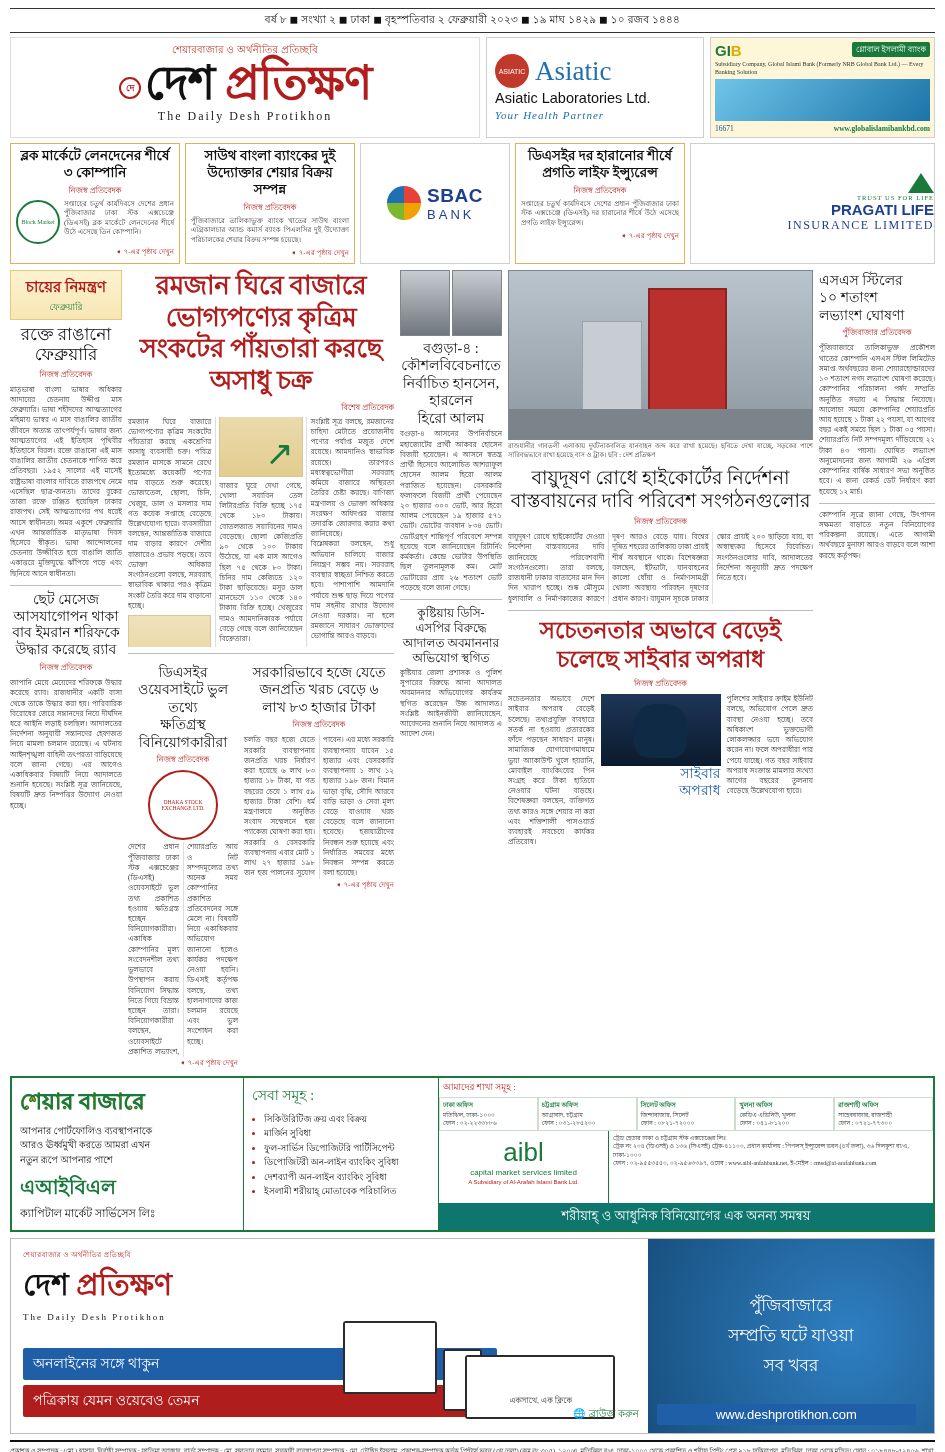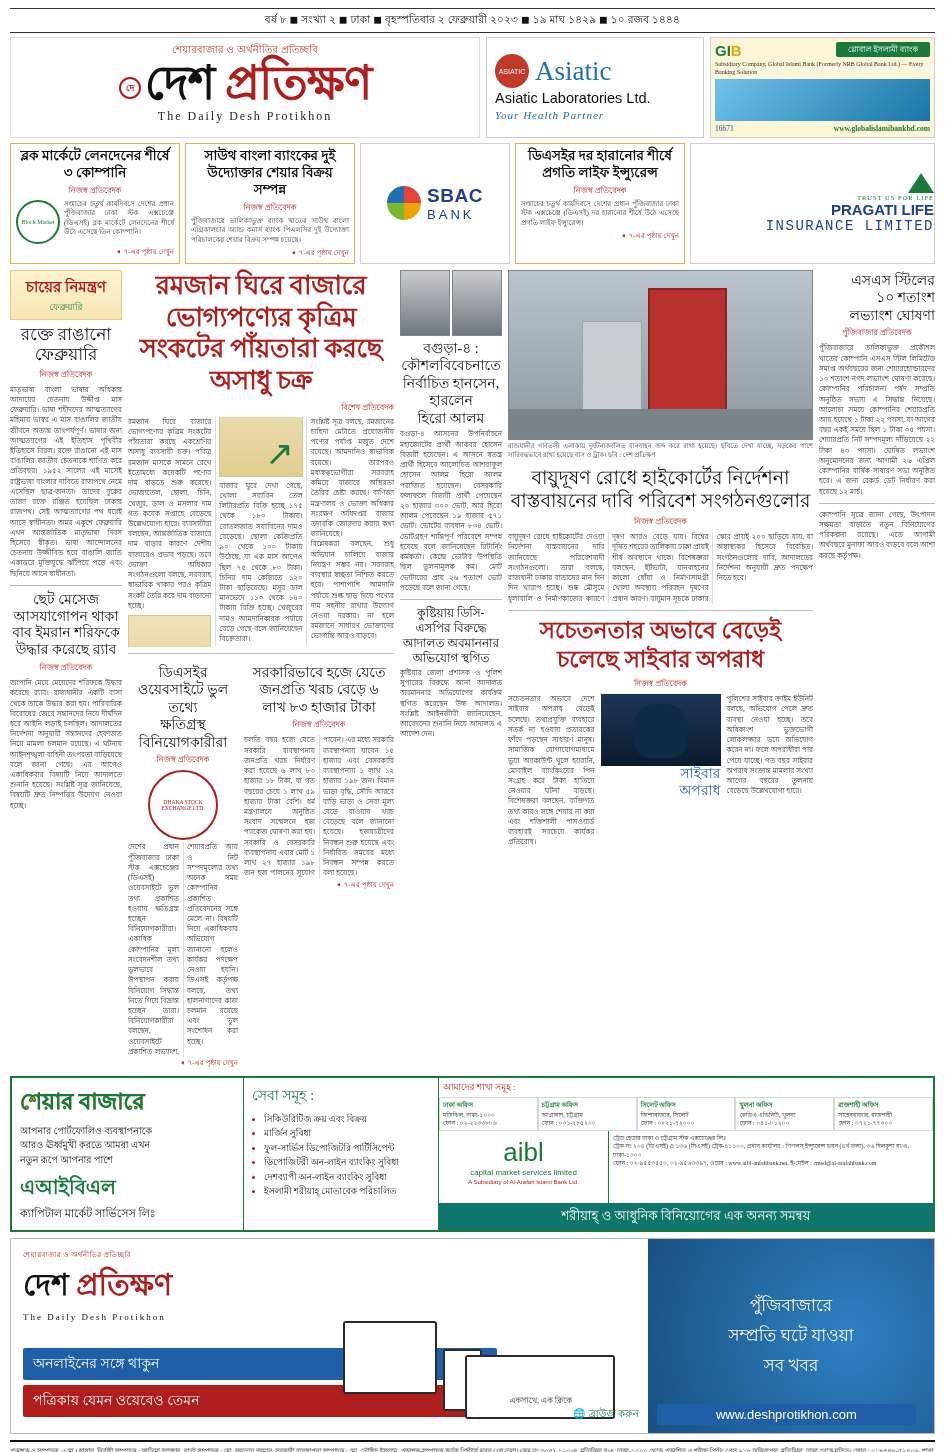--- a/index.html
+++ b/index.html
@@ -48,21 +48,21 @@
     font-family:"Liberation Sans", sans-serif;
   }
   .ad-asiatic .brand { font-size:27px; color:#1f6fb2; font-family:"Liberation Serif", serif; }
   .ad-asiatic .l2 { font-size:14.5px; color:#111; margin-top:2px; font-family:"Liberation Sans", sans-serif;}
   .ad-asiatic .l3 { font-size:11px; color:#1f6fb2; font-style:italic; letter-spacing:1px; margin-top:3px; }
 
   .ad-gib { flex:1; border:1px solid #cfcfcf; background:#fdf6d8; padding:4px; position:relative; }
   .ad-gib .gib-top { display:flex; justify-content:space-between; align-items:flex-start; }
   .ad-gib .gib-logo { font-size:15px; font-weight:bold; color:#1a7a3c; font-family:"Liberation Sans", sans-serif; }
   .ad-gib .gib-logo span { color:#e0a800; }
-  .ad-gib .gib-bn { font-size:8px; background:#1a7a3c; color:#fff; padding:1px 12px; border-radius:2px; }
+  .ad-gib .gib-bn { font-size:8px; background:#1a7a3c; color:#fff; padding:1px 4px; border-radius:2px; }
   .ad-gib .gib-txt { font-size:6px; color:#333; line-height:1.25; margin-top:2px; }
   .ad-gib .cube { height:42px; background:linear-gradient(135deg,#6fc4e8,#1b74a8); margin:3px 0; }
   .ad-gib .gib-bot { font-size:7.5px; color:#1a4f8a; display:flex; justify-content:space-between; align-items:center;}
   .ad-gib .gib-url { color:#1a7a3c; font-weight:bold; }
 
   
   .promorow { display:flex; gap:5px; margin-top:5px; }
   .promo { border:1px solid #e0b15a; padding:4px 5px; display:flex; flex-direction:column; }
   .promo.p1 { flex:0 0 170px; }
   .promo.p2 { flex:0 0 170px; }
@@ -75,21 +75,21 @@
           display:flex;align-items:center;justify-content:center;font-size:6px;color:#1a7a3c;text-align:center;}
   .ad-sbac { flex:0 0 150px; border:1px solid #cfcfcf; display:flex; align-items:center; justify-content:center; gap:6px; }
   .sbac-mark { width:34px;height:34px;border-radius:50%;
      background:conic-gradient(#e8413a 0 25%, #f0a202 0 50%, #7cb82f 0 75%, #1f6fb2 0 100%);}
   .sbac-t1 { font-size:19px; font-weight:bold; color:#1f3f8f; font-family:"Liberation Sans", sans-serif; letter-spacing:.5px;}
   .sbac-t2 { font-size:13px; color:#1f3f8f; letter-spacing:3px; font-family:"Liberation Sans", sans-serif;}
   .ad-pragati { flex:1; border:1px solid #cfcfcf; display:flex; flex-direction:column; align-items:flex-end; justify-content:center; }
   .pragati-tri { width:0;height:0;border-left:13px solid transparent;border-right:13px solid transparent;border-bottom:20px solid #1a7a3c;}
   .pragati-t1 { font-size:6.5px; color:#1a7a3c; letter-spacing:1px; margin-top:1px; }
   .pragati-t2 { font-size:15px; font-weight:bold; color:#1f3f8f; font-family:"Liberation Sans", sans-serif; }
-  .pragati-t3 { font-size:14px; color:#1f3f8f; letter-spacing:1.5px; font-family:Liberation Mono, monospace; }
+  .pragati-t3 { font-size:12px; color:#1f3f8f; letter-spacing:1.5px; font-family:Liberation Serif, serif; }
 
   
   .main { display:flex; gap:6px; margin-top:6px; }
   .colA { flex:0 0 112px; }
   .colB { flex:1; }
   .colC { flex:0 0 102px; }
   .colD { flex:0 0 305px; }
   .colE { flex:0 0 116px; }
 
   .festbox { background:linear-gradient(#fdf3d0,#f7e6b5); border:1px solid #e6c97a; padding:4px; text-align:center; }
@@ -123,21 +123,21 @@
   .busphoto .bus { position:absolute; left:46%; top:10%; width:26%; height:78%; background:#b9302c; border:2px solid #8e2220;}
   .busphoto .bus2 { position:absolute; left:24%; top:30%; width:20%; height:58%; background:#c7cdd2; border:1px solid #9aa1a7;}
   .busphoto .ground { position:absolute; left:0; bottom:0; width:100%; height:18%; background:#7c848b;}
   .caption { font-size:6.6px; line-height:1.35; color:#333; margin-top:2px; text-align:justify;}
   .mid-head { font-size:19px; text-align:center; line-height:1.25; margin:6px 0 2px; }
   .big-head2 { font-size:23px; text-align:center; line-height:1.25; color:#b01d1d; margin:4px 0 3px; font-weight:bold;}
   .cyber-img { width:100%; height:72px; background:linear-gradient(#1d3557,#0b1b2e); position:relative; }
   .cyber-img .hood { position:absolute; left:28%; top:14%; width:44%; height:74%; background:#0f2a44; border-radius:40% 40% 30% 30%; }
   .cyber-label { font-size:14px; color:#1f5fa8; text-align:right; line-height:1.2; }
 
-  .e-head { font-size:14px; text-align:right; line-height:1.25; margin:2px 0; }
+  .e-head { font-size:14px; text-align:left; line-height:1.25; margin:2px 0; }
 
   
   .aibl { margin-top:7px; border:2px solid #1a7a3c; display:flex; }
   .aibl-l { flex:0 0 232px; padding:6px 8px; border-right:1px solid #1a7a3c; }
   .aibl-l .t1 { font-size:22px; color:#e0a800; font-weight:bold; -webkit-text-stroke:.4px #1a7a3c; }
   .aibl-l .t2 { font-size:9.5px; color:#111; line-height:1.5; margin-top:3px; }
   .aibl-l .t3 { font-size:20px; color:#1a7a3c; font-weight:bold; margin-top:5px;}
   .aibl-l .t4 { font-size:11px; color:#111; }
   .aibl-m { flex:0 0 195px; padding:6px 8px; border-right:1px solid #1a7a3c;}
   .aibl-m .hd { font-size:14px; color:#1a7a3c; }

